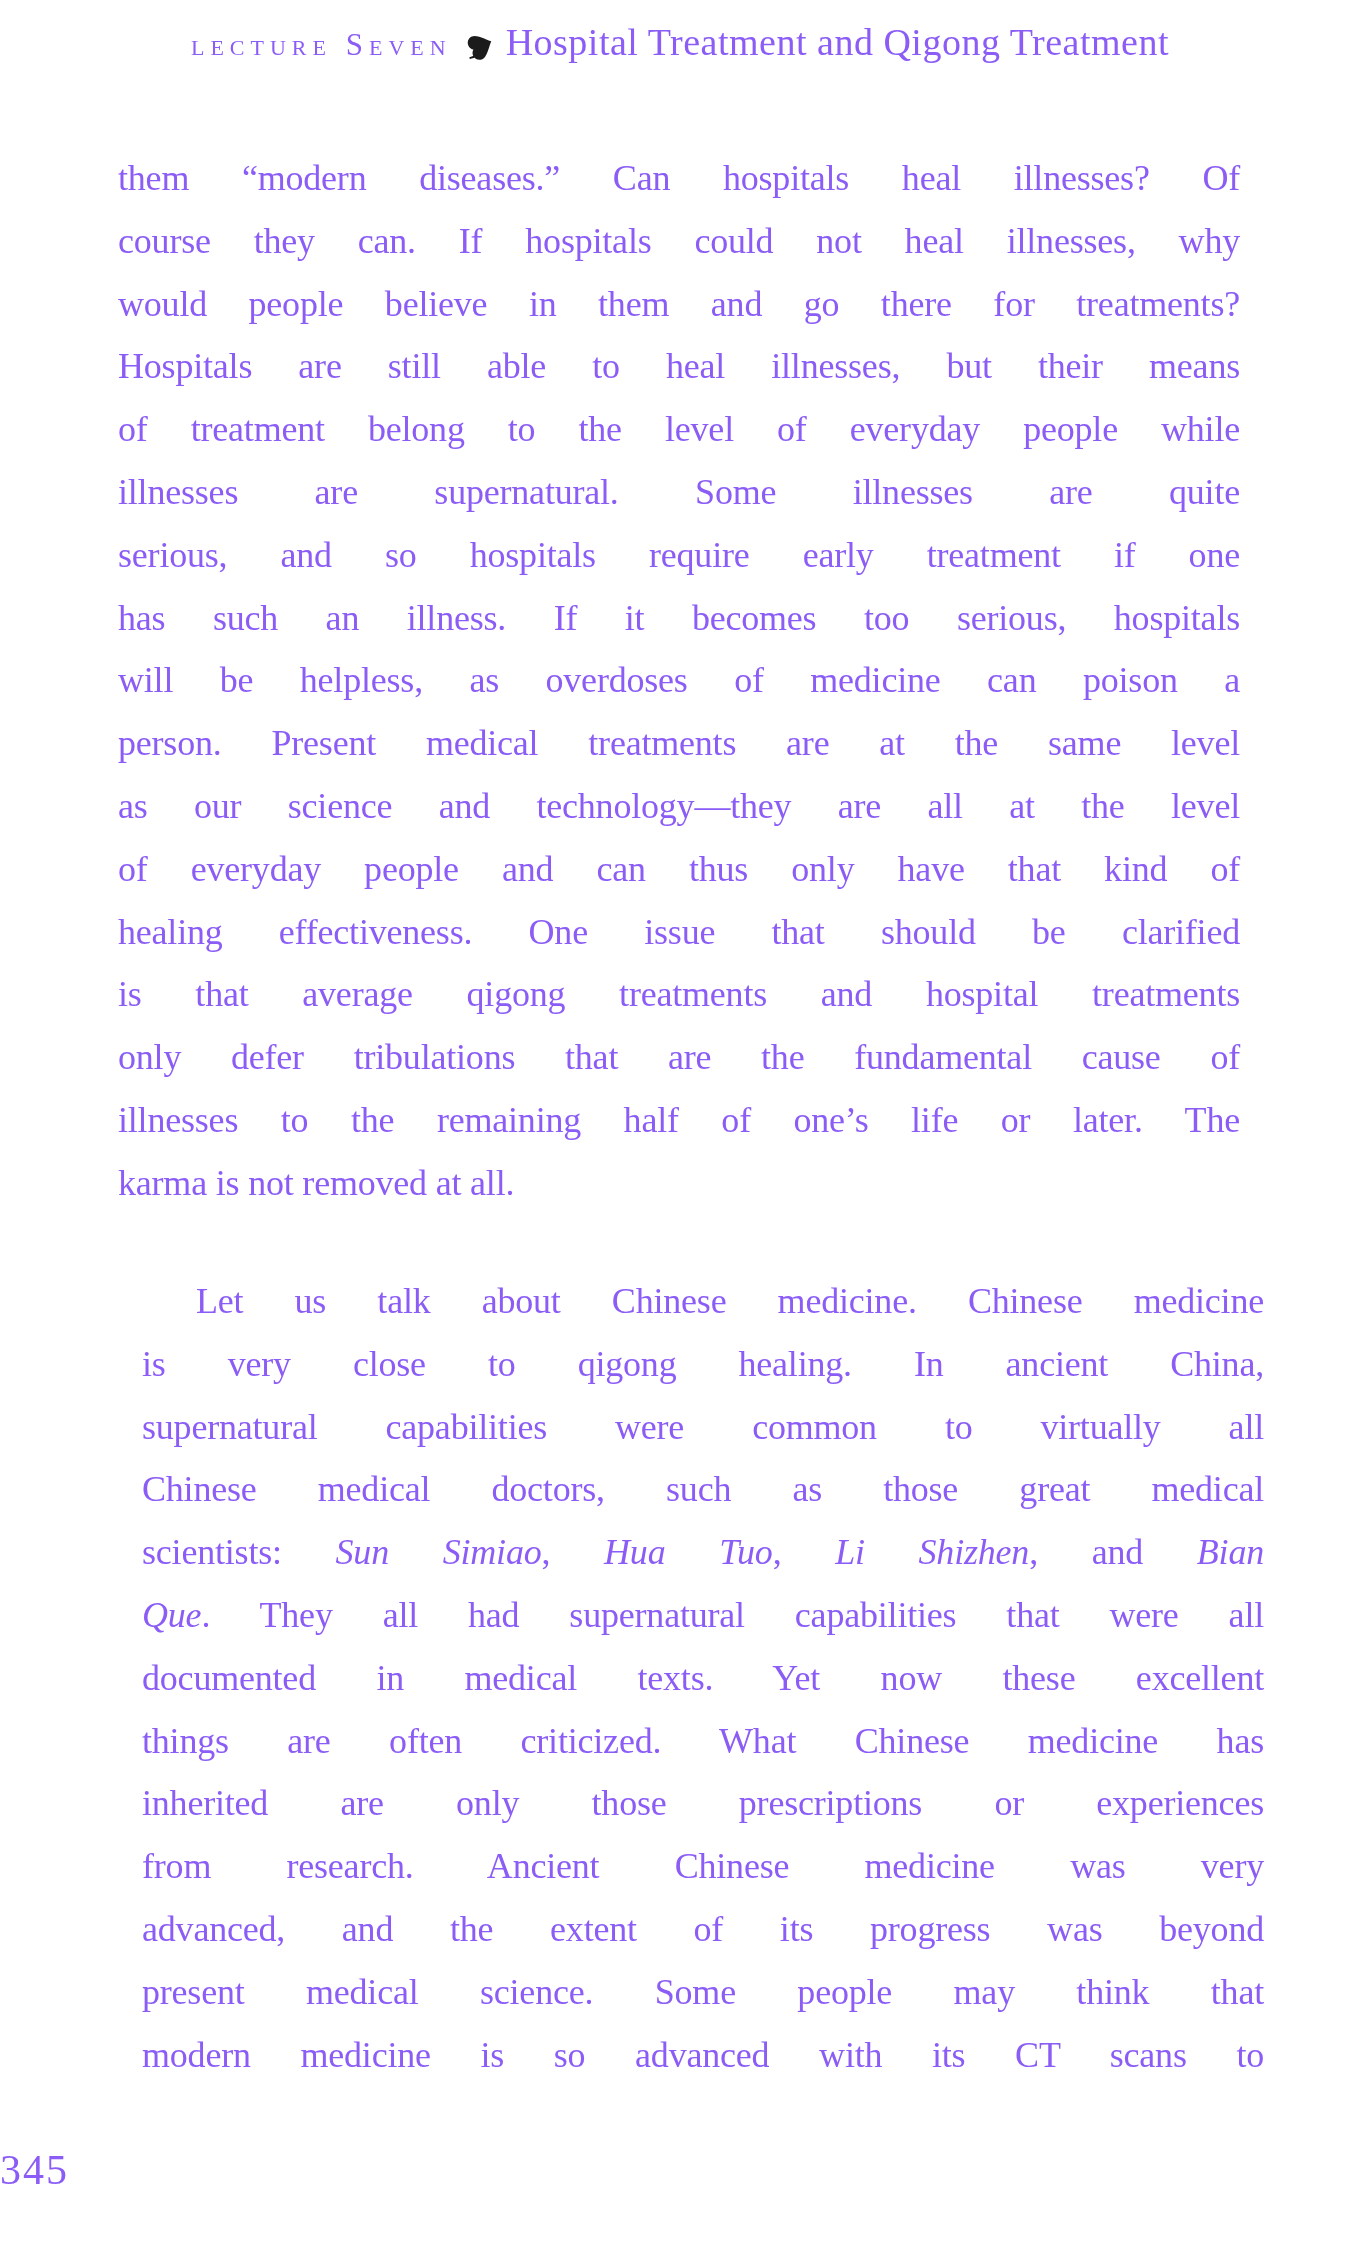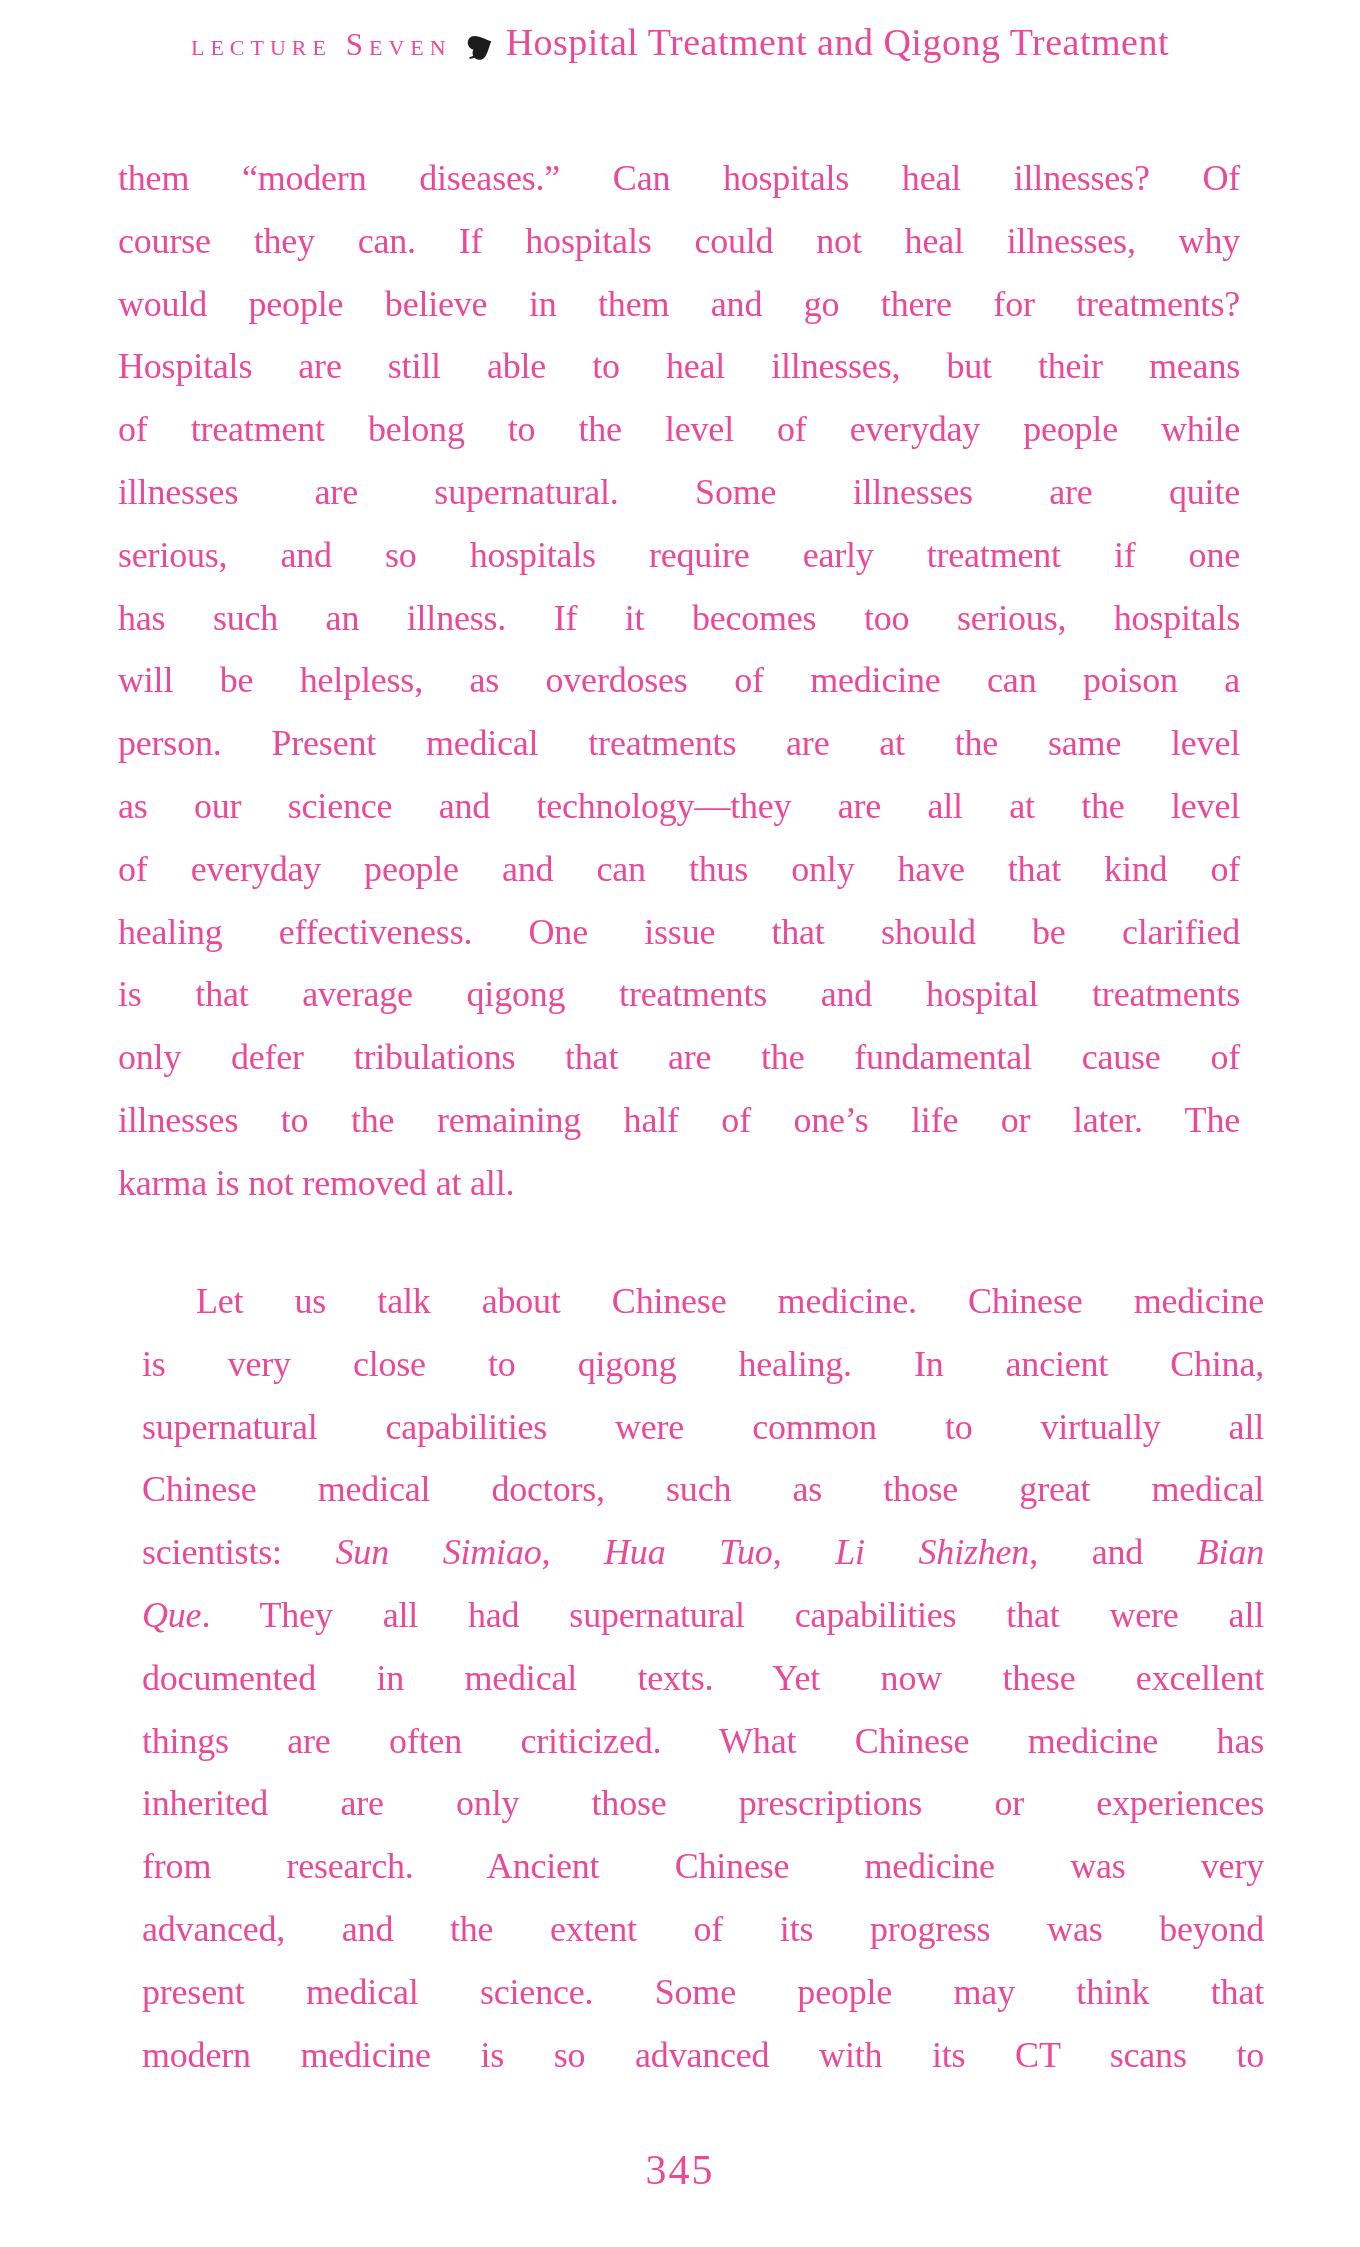--- a/index.html
+++ b/index.html
@@ -6,21 +6,21 @@
     margin: 0;
     padding: 0;
     background: #e8e8e8;
   }
   .page {
     position: relative;
     width: 1360px;
     height: 2247px;
     margin: 0 auto;
     background: #ffffff;
-    color: #ec4899;
+    color: #8b5cf6;
     font-family: "Liberation Serif", "DejaVu Serif", serif;
     overflow: hidden;
   }
   
   .running-header {
     position: absolute;
     top: 20px;
     left: 0;
     width: 100%;
     display: flex;
@@ -68,21 +68,20 @@
   .line.indent {
     text-indent: 54px;
   }
   .it { font-style: italic; }
   
   .page-number {
     position: absolute;
     top: 2146px;
     left: 0;
     width: 100%;
-    text-align: center;
     font-size: 42px;
     letter-spacing: 2px;
   }
 </style>
 </head>
 <body>
 
 <div class="page">
 
   <div class="running-header">

